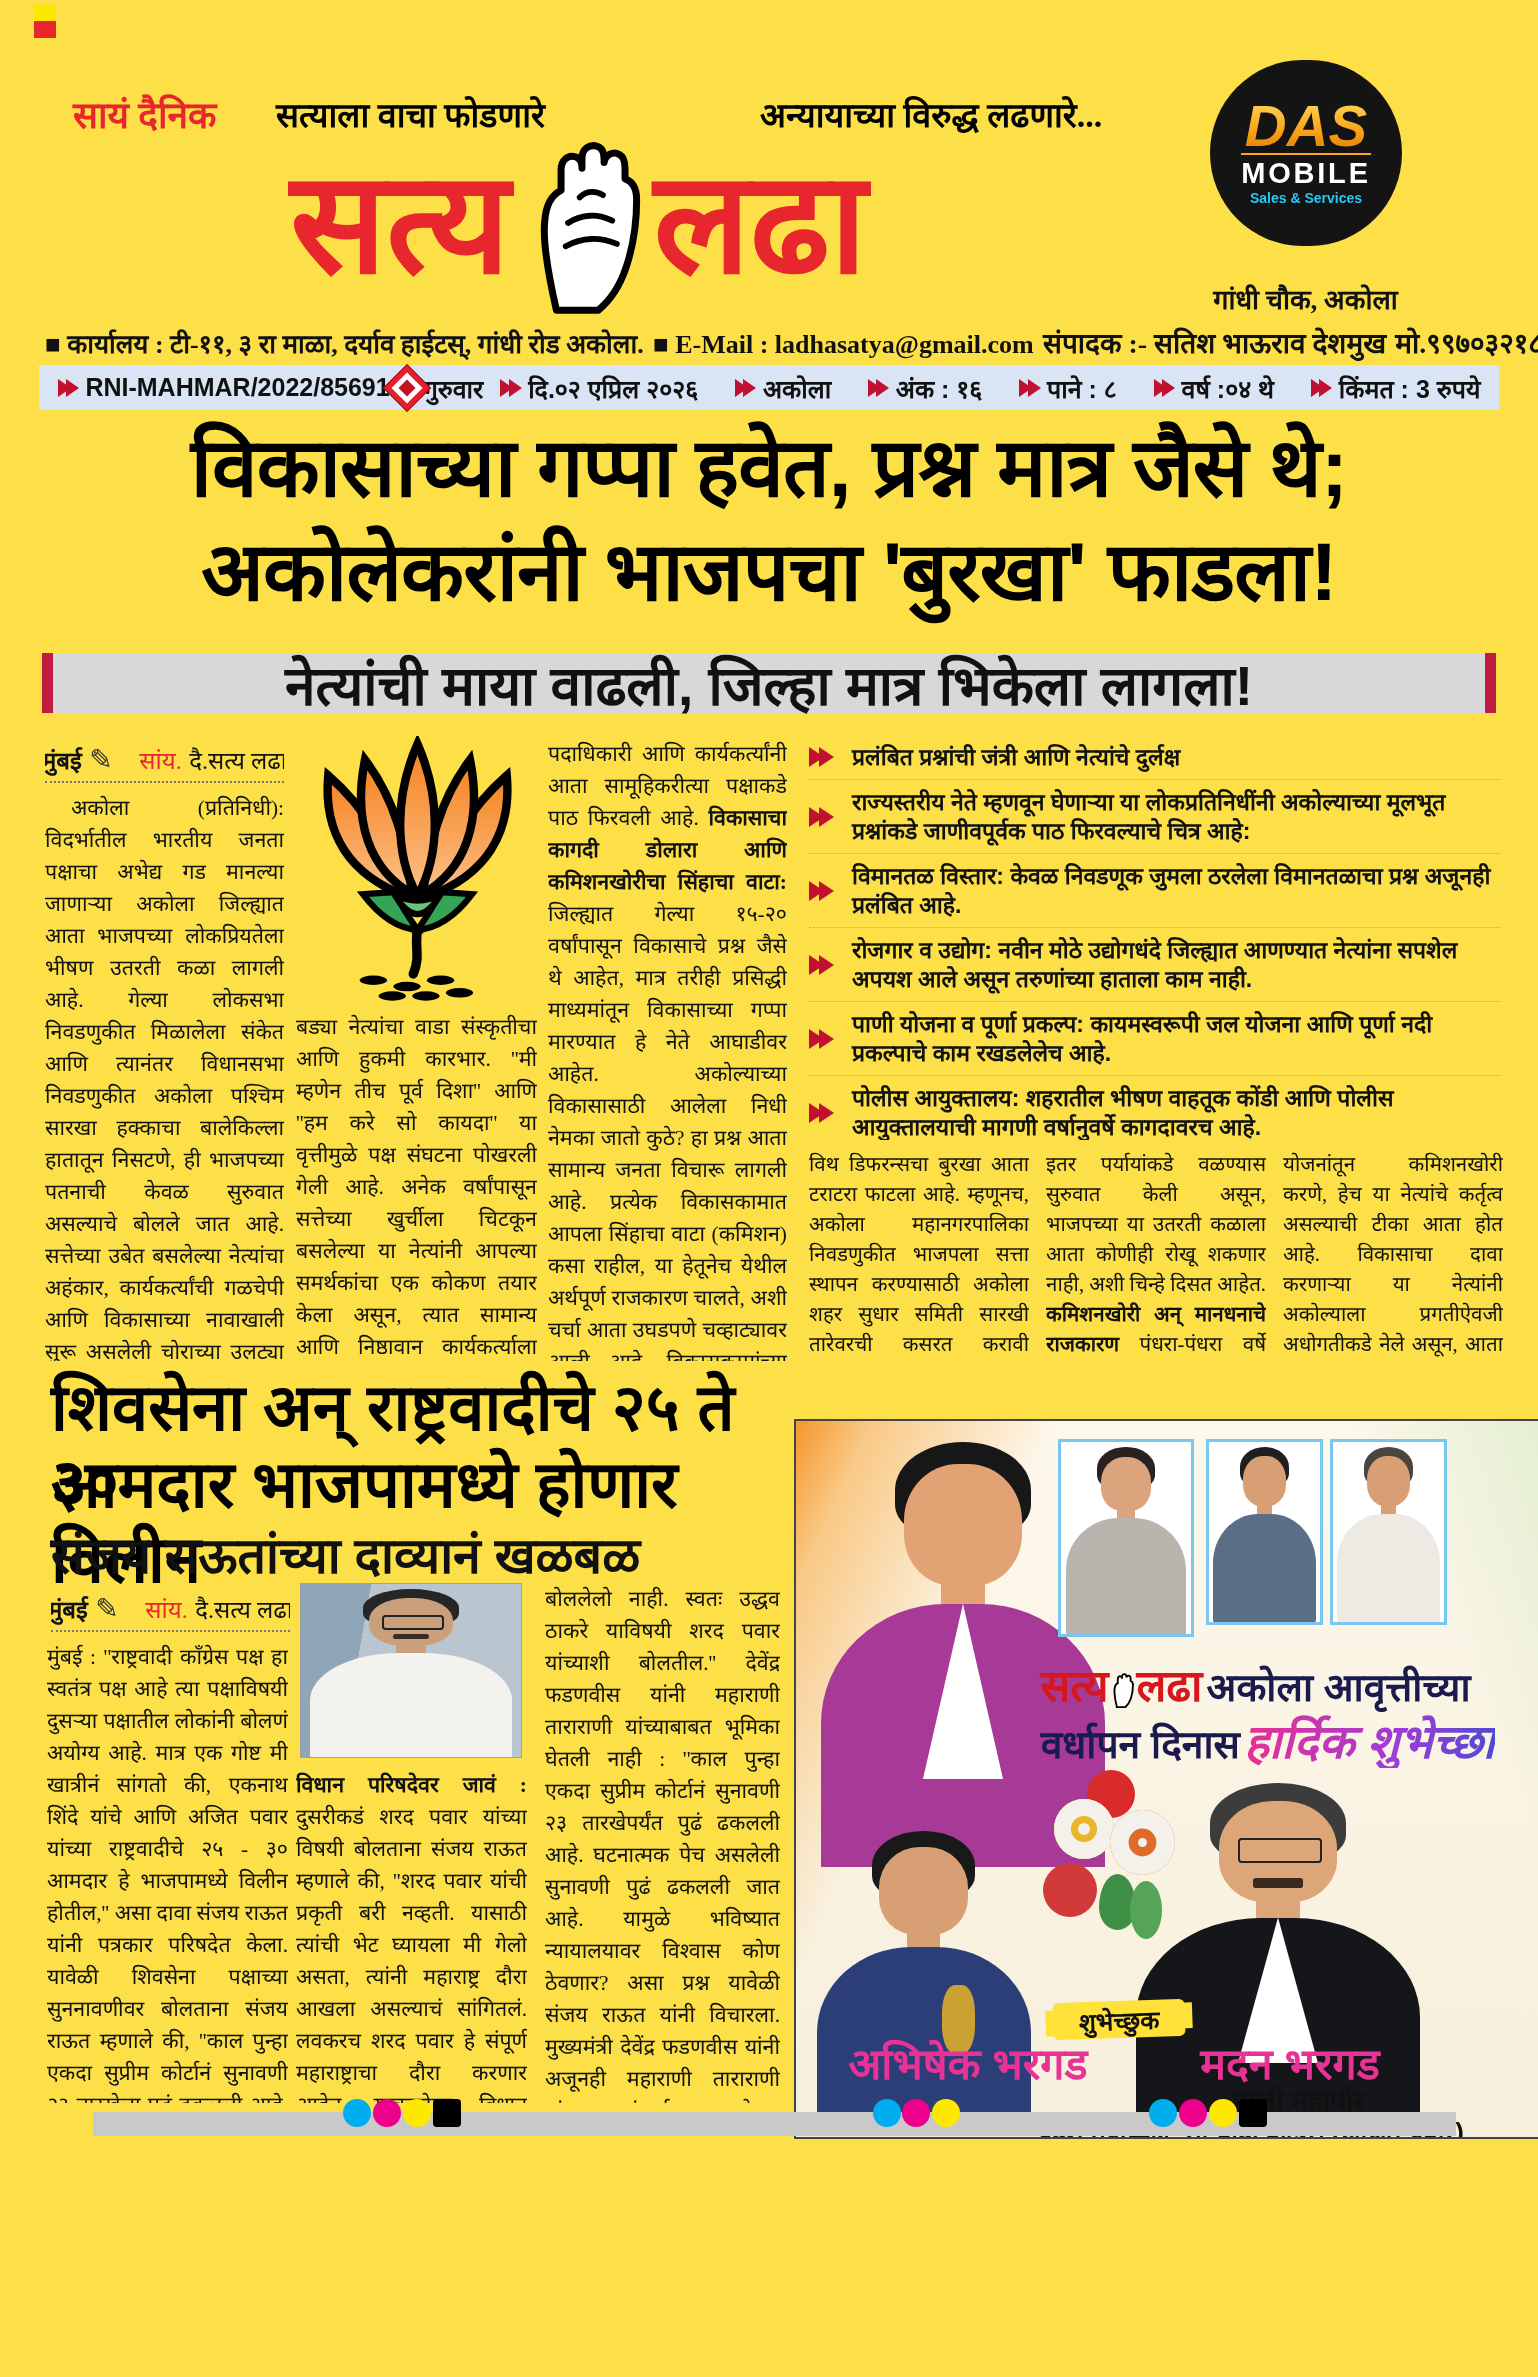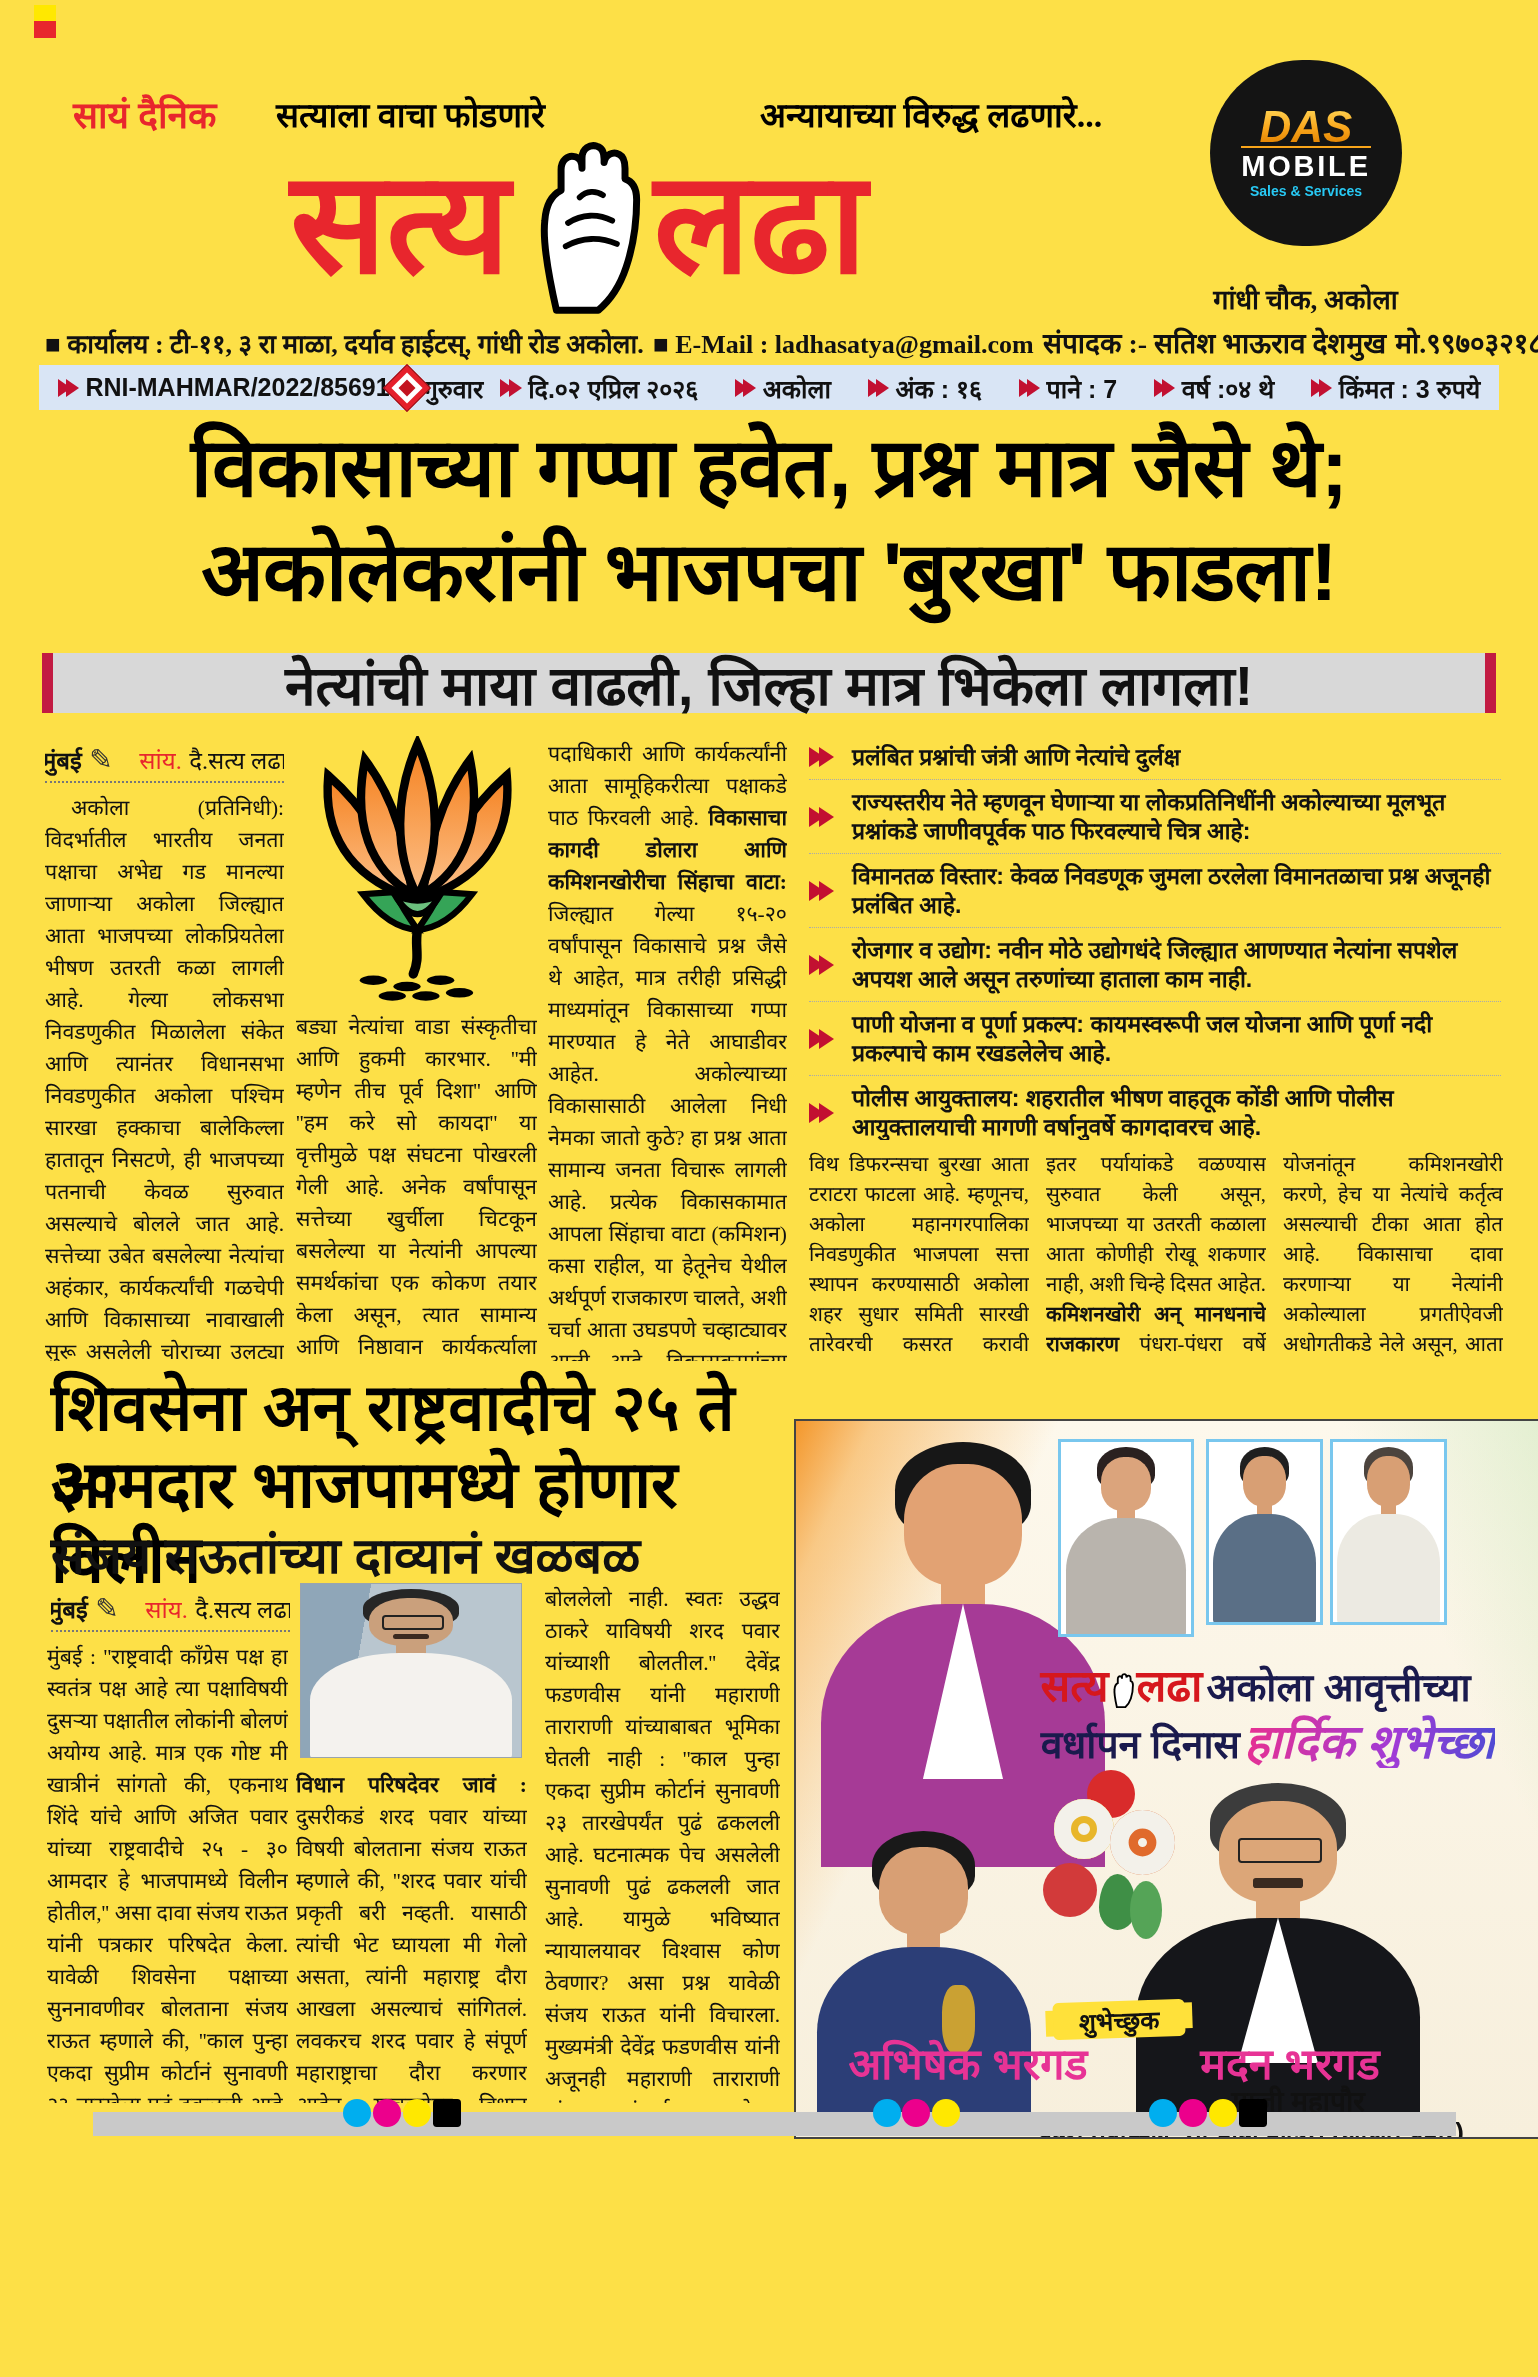--- a/index.html
+++ b/index.html
@@ -17,21 +17,21 @@
   .tagline{font-size:34px;font-weight:900;color:#000;}
   .tagL{left:276px;top:91px;text-align:center;}
   .tagR{left:760px;top:91px;}
   .logo-row{left:103px;top:127px;width:951px;height:191px;display:flex;align-items:center;justify-content:center;}
   .logo-word{font-size:142px;font-weight:900;color:#e8262d;line-height:1.25;font-family:"Liberation Sans",sans-serif;}
   .fist-wrap{width:140px;height:186px;margin:0 1.9px;}
   .fist-wrap svg{width:100%;height:100%;}
 
   .das{left:1210px;top:60px;width:192px;height:186px;background:#141414;border-radius:50% / 52%;
        display:flex;flex-direction:column;align-items:center;justify-content:center;font-family:"Liberation Sans",sans-serif;}
-  .das-name{font-size:44px;font-weight:900;font-style:italic;line-height:.9;
+  .das-name{font-size:58px;font-weight:900;font-style:italic;line-height:.9;
         background:linear-gradient(#ffd657,#f9a51a 55%,#e07f00);-webkit-background-clip:text;background-clip:text;color:transparent;}
   .das-mobile{font-size:29px;font-weight:900;color:#ffffff;letter-spacing:2.8px;border-top:2.8px solid #f9a51a;padding-top:1.9px;}
   .das-tag{font-size:14px;color:#28c9f4;font-weight:700;}
   .das-caption{left:1186px;top:280px;width:239px;text-align:center;font-size:27px;font-weight:800;}
 
   .office-row{left:45px;top:323px;width:1456px;display:flex;justify-content:space-between;align-items:baseline;
         font-size:26px;font-weight:700;white-space:nowrap;}
   .office-row .seg{margin-right:9.3px;}
   .editor-seg{font-size:28px;}
 
@@ -215,21 +215,21 @@
             <i></i>
           </span>
           <span>अंक : १६</span>
         </span>
 
         <span class="ib-item">
           <span class="chev">
             <i></i>
             <i></i>
           </span>
-          <span>पाने : 7</span>
+          <span>पाने : ८</span>
         </span>
 
         <span class="ib-item">
           <span class="chev">
             <i></i>
             <i></i>
           </span>
           <span>वर्ष :०४ थे</span>
         </span>
 

